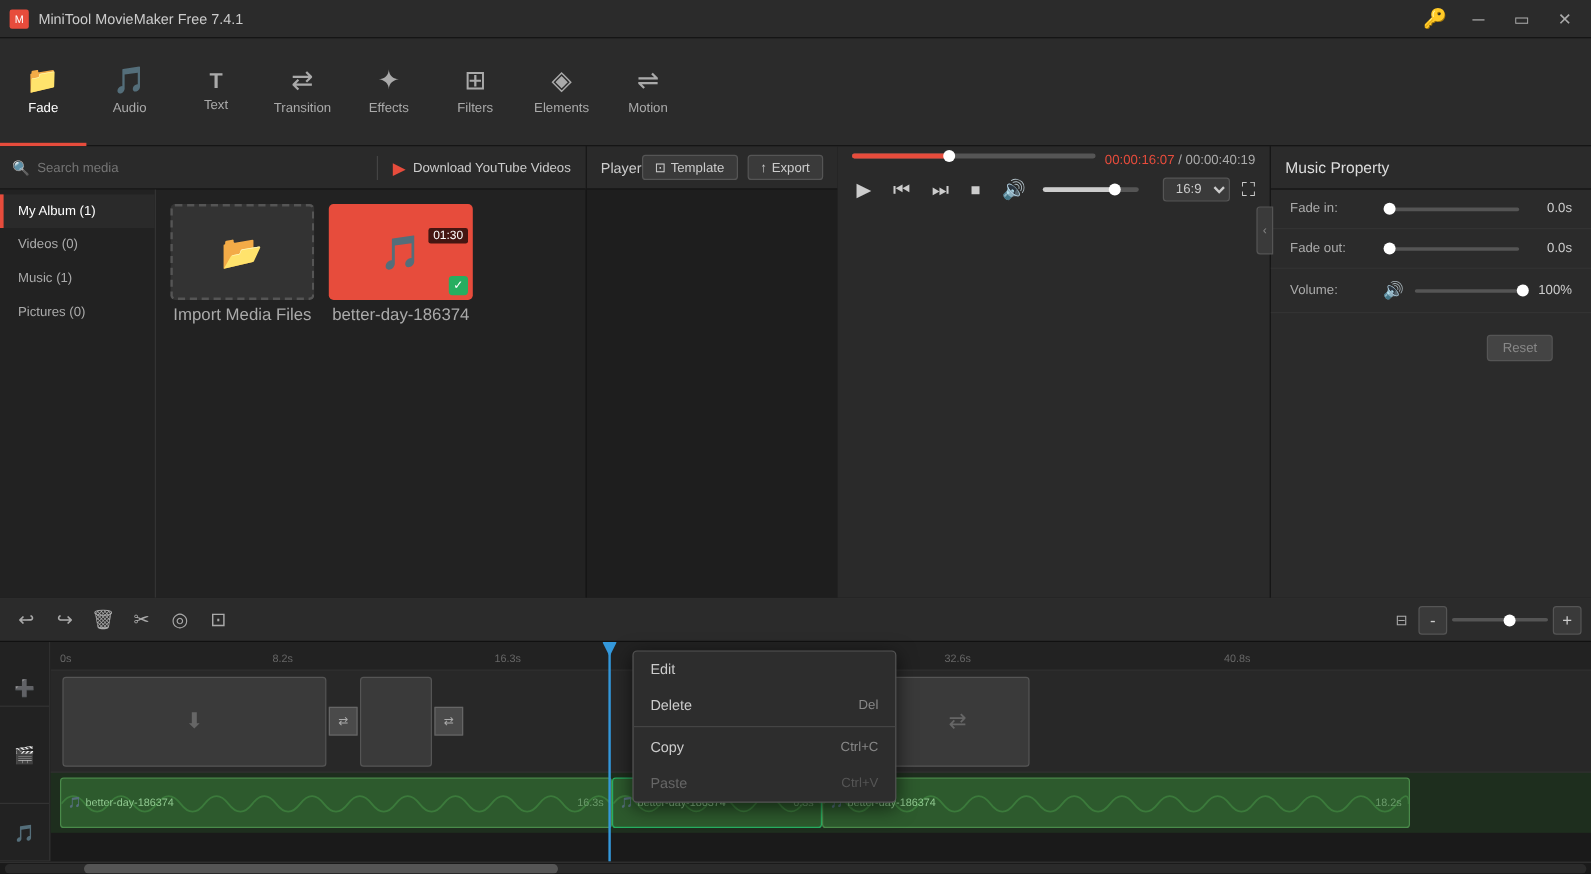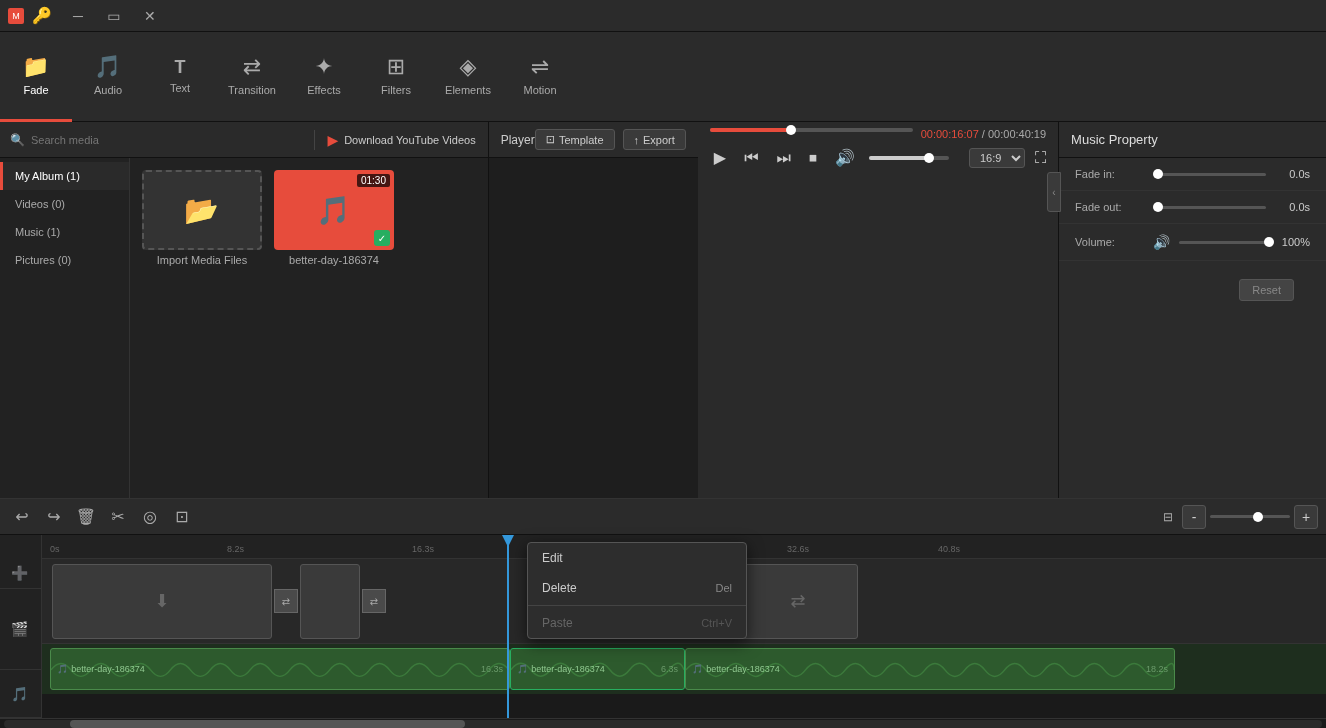--- a/index.html
+++ b/index.html
@@ -138,21 +138,21 @@
       font-size: 24px;
       position: relative;
       cursor: pointer;
     }
     .thumb-box.has-media {
       background: #e74c3c;
       border: none;
     }
     .thumb-box .duration-badge {
       position: absolute;
-      top: 4px;
+      top: 20px;
       right: 4px;
       background: rgba(0,0,0,0.7);
       color: #fff;
       font-size: 10px;
       padding: 1px 4px;
       border-radius: 2px;
     }
     .thumb-box .check-badge {
       position: absolute;
       bottom: 4px;
@@ -160,21 +160,21 @@
       background: #27ae60;
       color: #fff;
       width: 16px;
       height: 16px;
       border-radius: 3px;
       display: flex;
       align-items: center;
       justify-content: center;
       font-size: 10px;
     }
-    .thumb-label { font-size: 11px; color: #aaa; text-align: center; max-width: 120px; overflow: hidden; text-overflow: ellipsis; white-space: nowrap; }
+    .thumb-label { font-size: 14px; color: #aaa; text-align: center; max-width: 120px; overflow: hidden; text-overflow: ellipsis; white-space: nowrap; }
 
     
     #player-panel {
       flex: 1;
       background: #1e1e1e;
       display: flex;
       flex-direction: row;
       border-right: 1px solid #111;
     }
     #player-header {
@@ -551,20 +551,21 @@
       border-top: 1px solid #333;
     }
     .h-scroll-track { height: 8px; background: #2a2a2a; border-radius: 4px; margin: 1px 4px; }
     .h-scroll-thumb { height: 8px; background: #555; border-radius: 4px; width: 30%; margin-left: 5%; }
   </style>
 </head>
 <body>
 
 <div id="titlebar">
   <div class="app-icon">M</div>
+  <span class="app-title">MiniTool MovieMaker Free 7.4.1</span>
   <span class="key-icon">🔑</span>
   <div class="win-controls">
     <div class="win-btn">─</div>
     <div class="win-btn">▭</div>
     <div class="win-btn close">✕</div>
   </div>
 </div>
 
 <div id="toolbar">
   <div class="toolbar-item active">
@@ -761,21 +762,21 @@
     </div>
 
     <div id="timeline-content">
 
       <div class="tl-ruler">
         <span class="ruler-mark" style="left:8px;">0s</span>
         <span class="ruler-mark" style="left:185px;">8.2s</span>
         <span class="ruler-mark" style="left:370px;">16.3s</span>
         <span class="ruler-mark" style="left:560px;">24.5s</span>
         <span class="ruler-mark" style="left:745px;">32.6s</span>
-        <span class="ruler-mark" style="left:896px;">40.8s</span>
+        <span class="ruler-mark" style="left:978px;">40.8s</span>
       </div>
 
       <div class="tl-playhead"></div>
 
       <div class="tl-video-row">
         <div style="width:8px;"></div>
         <div class="tl-video-clip" style="width:220px;">
           <span>⬇</span>
         </div>
         <div class="tl-transition">⇄</div>
@@ -832,17 +833,21 @@
 <div id="context-menu">
   <div class="cm-item">
     <span>Edit</span>
     <span class="cm-shortcut"></span>
   </div>
   <div class="cm-item">
     <span>Delete</span>
     <span class="cm-shortcut">Del</span>
   </div>
   <div class="cm-separator"></div>
+  <div class="cm-item">
+    <span>Copy</span>
+    <span class="cm-shortcut">Ctrl+C</span>
+  </div>
   <div class="cm-item" style="color:#666;">
     <span>Paste</span>
     <span class="cm-shortcut" style="color:#555;">Ctrl+V</span>
   </div>
 </div>
 
 </body></html>

